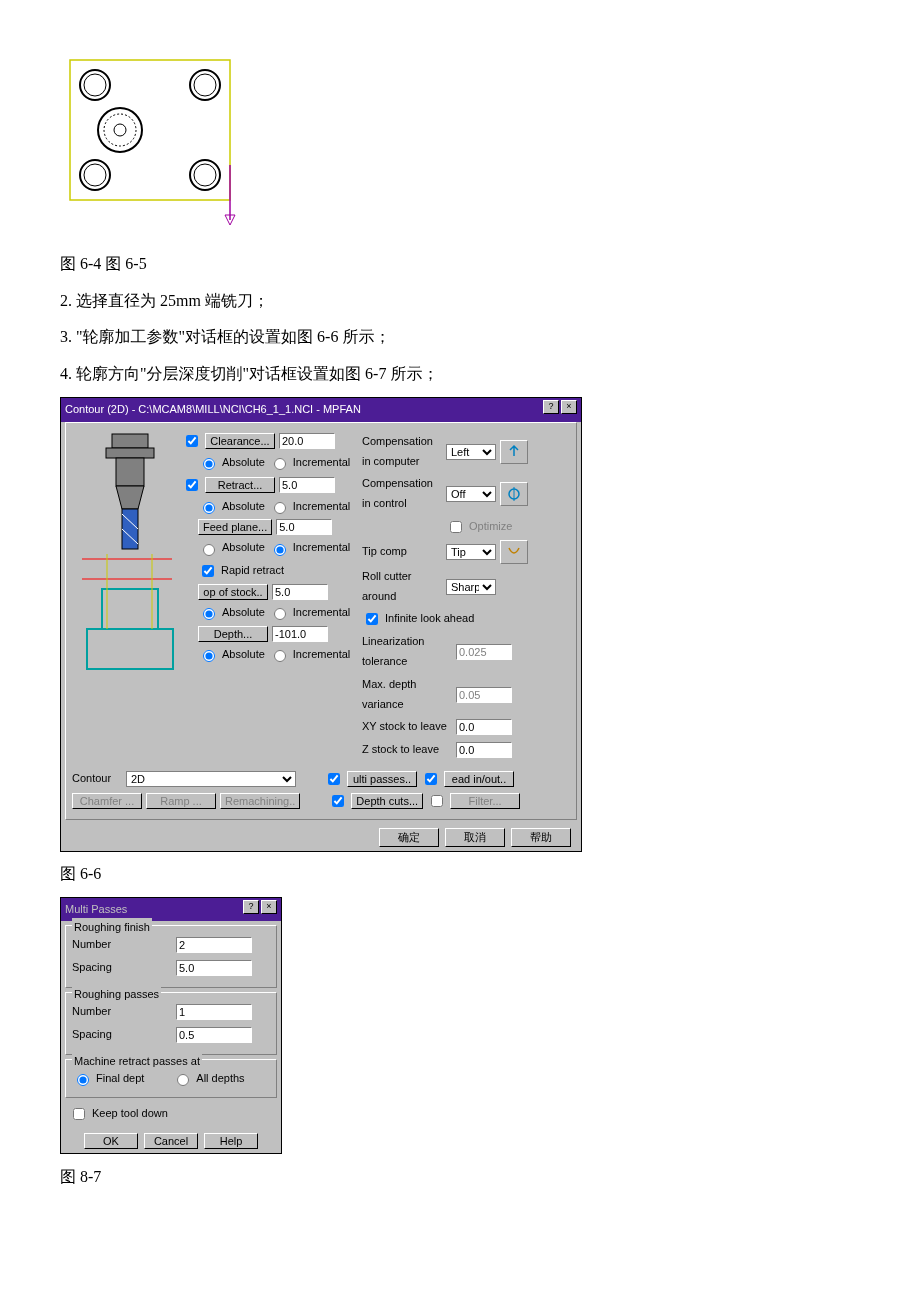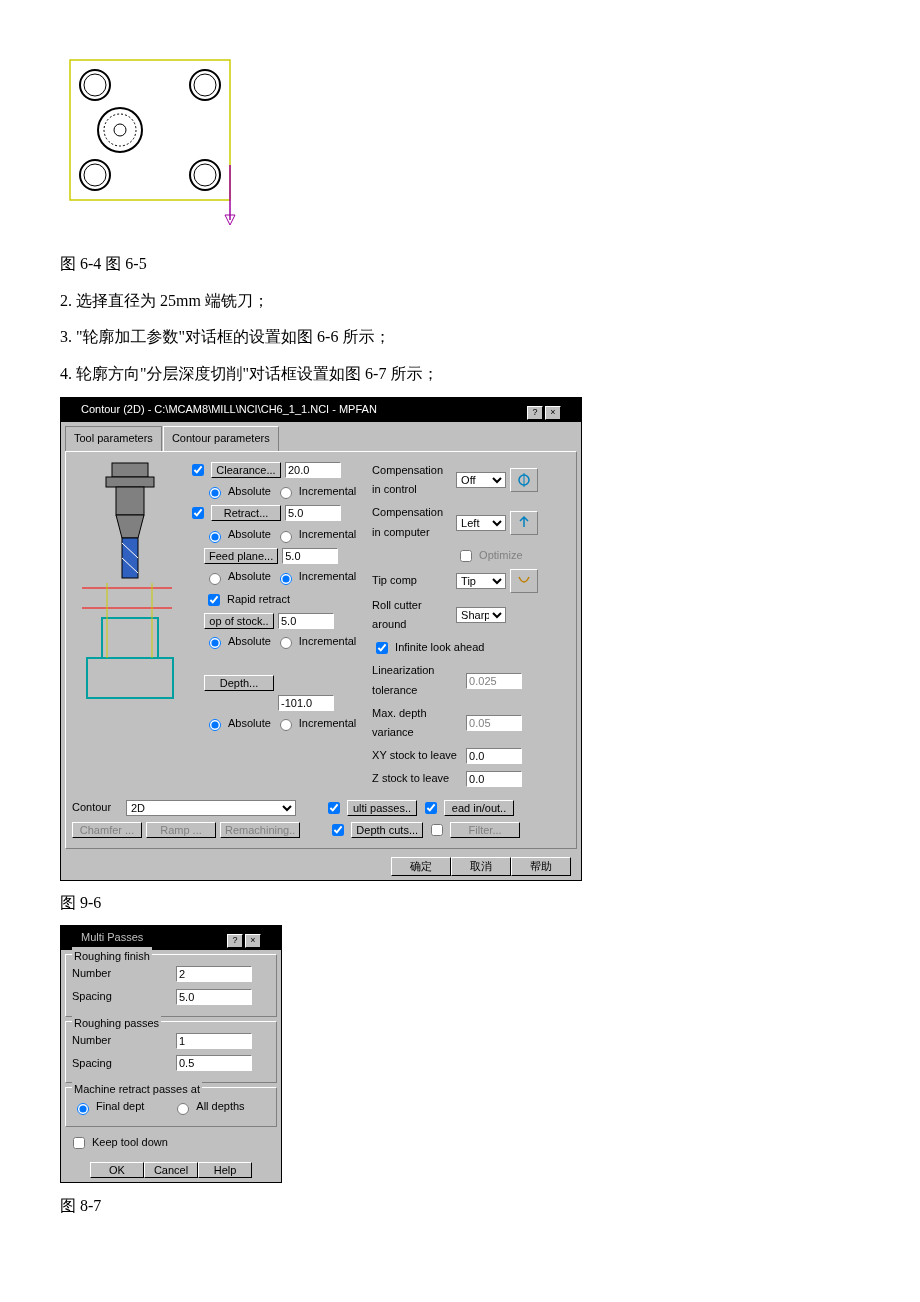--- a/index.html
+++ b/index.html
@@ -1,39 +1,39 @@
 <!DOCTYPE html>
 <html><head>
 <meta charset="utf-8">
 <style>
 body{margin:0;padding:40px 60px;font-family:"SimSun","Times New Roman",serif;font-size:16px;line-height:1.8;color:#000;background:#fff;width:920px;box-sizing:border-box}
 p{margin:8px 0}
 .fig-box{margin:10px 0}
 .dialog{font-family:"SimSun","MS Sans Serif",sans-serif;font-size:11px;background:#c0c0c0;border:1px solid #000;display:inline-block}
-.tb{background:#000000;color:#fff;padding:2px 20px;display:flex;align-items:flex-end}
+.tb{background:#4c1d95;color:#fff;padding:2px 4px;display:flex;align-items:flex-start}
 .tb .title{flex:1}
 .tb .btn{width:14px;height:12px;background:#c0c0c0;border:1px solid #fff;border-right-color:#000;border-bottom-color:#000;margin-left:2px;color:#000;font-size:9px;text-align:center;line-height:10px}
 .tabs{display:flex;padding:4px 4px 0 4px}
 .tab{padding:2px 8px;border:1px solid #808080;border-bottom:none;background:#c0c0c0;margin-right:1px}
 .tab.active{background:#c0c0c0;border-top:1px solid #fff;border-left:1px solid #fff}
 .panel{border:1px solid #fff;border-left-color:#fff;border-top-color:#fff;border-right-color:#808080;border-bottom-color:#808080;margin:0 4px 4px;padding:6px;background:#c0c0c0}
 .row{display:flex;align-items:center;margin:3px 0;gap:4px}
 input[type=text]{font-family:inherit;font-size:11px;padding:1px 2px;border:1px solid #808080;border-right-color:#fff;border-bottom-color:#fff;background:#fff}
 input[type=text].dis{background:#ffffff;color:#808080}
 select{font-family:inherit;font-size:11px;background:#fff;border:1px solid #808080}
 .wbtn{font-family:inherit;font-size:11px;padding:1px 4px;background:#c0c0c0;border:1px solid #fff;border-right-color:#000;border-bottom-color:#000;min-width:70px;text-align:center}
 .wbtn.dis{color:#808080}
 .cbx{width:12px;height:12px}
 .rad{width:12px;height:12px}
 .lbl{font-size:11px}
 .iconrect{width:26px;height:22px;border:1px solid #fff;border-right-color:#808080;border-bottom-color:#808080;background:#c0c0c0;display:inline-flex;align-items:center;justify-content:center}
 .dlg2{width:220px}
 .grp{border:1px solid #808080;border-top-color:#fff;border-left-color:#fff;margin:4px;padding:6px;position:relative}
 .grp .leg{position:absolute;top:-8px;left:6px;background:#c0c0c0;padding:0 2px;font-size:11px}
-.btnrow{display:flex;justify-content:center;padding:4px}
+.btnrow{display:flex;gap:6px;justify-content:center;padding:4px}
 </style>
 </head>
 <body>
 
 
 
 <div class="fig-box">
 <svg width="200" height="180">
 <rect x="10" y="10" width="160" height="140" fill="none" stroke="#cccc00" stroke-width="1.5"></rect>
 <circle cx="35" cy="35" r="15" fill="none" stroke="#000" stroke-width="2"></circle>
@@ -57,26 +57,22 @@
 <p>3. "轮廓加工参数"对话框的设置如图 6-6 所示；</p>
 <p>4. 轮廓方向"分层深度切削"对话框设置如图 6-7 所示；</p>
 
 
 <div class="dialog" style="width:520px">
 <div class="tb">
 <span class="title">Contour (2D) - C:\MCAM8\MILL\NCI\CH6_1_1.NCI - MPFAN</span>
 <span class="btn">?</span>
 <span class="btn">×</span>
 </div>
-<div class="tabs">
-<div class="tab">Tool parameters</div>
-<div class="tab active">Contour parameters</div>
-</div>
 <div class="panel">
-<div style="display:flex;gap:6px">
+<div style="display:flex;gap:0">
 
 <div style="width:110px">
 <svg width="110" height="250">
 <rect x="40" y="5" width="36" height="14" fill="#808080" stroke="#000"></rect>
 <rect x="34" y="19" width="48" height="10" fill="#808080" stroke="#000"></rect>
 <rect x="44" y="29" width="28" height="28" fill="#808080" stroke="#000"></rect>
 <polygon points="44,57 72,57 66,80 50,80" fill="#808080" stroke="#000"></polygon>
 <rect x="50" y="80" width="16" height="40" fill="#3060c0" stroke="#000"></rect>
 <line x1="50" y1="85" x2="66" y2="100" stroke="#fff"></line>
             <line x1="50" y1="100" x2="66" y2="115" stroke="#fff"></line>
@@ -131,50 +127,50 @@
             <input type="text" style="width: 50px;" value="5.0">
           </div>
 <div class="row" style="padding-left:16px">
             <input type="radio" class="rad" checked="" style="">
             <span class="lbl">Absolute</span>
             <input type="radio" class="rad" style="">
             <span class="lbl">Incremental</span>
           </div>
 <div class="row" style="padding-left:16px">
             <button class="wbtn">Depth...</button>
-            <input type="text" style="width: 50px; margin-top: 40px;" value="-101.0">
+            <input type="text" style="width: 50px;" value="-101.0">
           </div>
 <div class="row" style="padding-left:16px">
             <input type="radio" class="rad" checked="" style="">
             <span class="lbl">Absolute</span>
             <input type="radio" class="rad" style="">
             <span class="lbl">Incremental</span>
           </div>
 </div>
 
 <div style="width:200px">
+<div class="row">
+            <span class="lbl" style="width:80px">Compensation in computer</span>
+            <select style="width:50px"><option>Left</option></select>
+            <span class="iconrect">
+              <svg width="18" height="16">
+                <path d="M9 2 v10 M5 6 l4 -4 l4 4" fill="none" stroke="#0080c0" stroke-width="1.5"></path>
+              </svg>
+            </span>
+          </div>
 <div class="row">
             <span class="lbl" style="width:80px">Compensation in control</span>
             <select style="width:50px"><option>Off</option></select>
             <span class="iconrect">
               <svg width="18" height="16">
                 <circle cx="9" cy="8" r="5" fill="none" stroke="#0080c0" stroke-width="1.5"></circle>
                 <line x1="9" y1="1" x2="9" y2="15" stroke="#0080c0"></line>
               </svg>
             </span>
           </div>
-<div class="row">
-            <span class="lbl" style="width:80px">Compensation in computer</span>
-            <select style="width:50px"><option>Left</option></select>
-            <span class="iconrect">
-              <svg width="18" height="16">
-                <path d="M9 2 v10 M5 6 l4 -4 l4 4" fill="none" stroke="#0080c0" stroke-width="1.5"></path>
-              </svg>
-            </span>
-          </div>
 <div class="row" style="padding-left:84px">
             <input type="checkbox" class="cbx" style="">
             <span class="lbl" style="color:#808080">Optimize</span>
           </div>
 <div class="row">
             <span class="lbl" style="width:80px">Tip comp</span>
             <select style="width:50px"><option>Tip</option></select>
             <span class="iconrect">
               <svg width="18" height="16">
                 <path d="M4 4 Q9 14 14 4" fill="none" stroke="#c08000" stroke-width="1.5"></path>
@@ -227,21 +223,21 @@
         <button class="wbtn dis">Filter...</button>
 </div>
 </div>
 <div class="btnrow" style="justify-content:flex-end;padding-right:10px">
 <button class="wbtn" style="min-width:60px">确定</button>
 <button class="wbtn" style="min-width:60px">取消</button>
 <button class="wbtn" style="min-width:60px">帮助</button>
 </div>
 </div>
 
-<p>图 9-6</p>
+<p>图 6-6</p>
 
 
 <div class="dialog dlg2">
 <div class="tb">
 <span class="title" style="color:#c0c0c0">Multi Passes</span>
 <span class="btn">?</span>
 <span class="btn">×</span>
 </div>
 <div class="grp">
       <span class="leg">Roughing finish</span>

